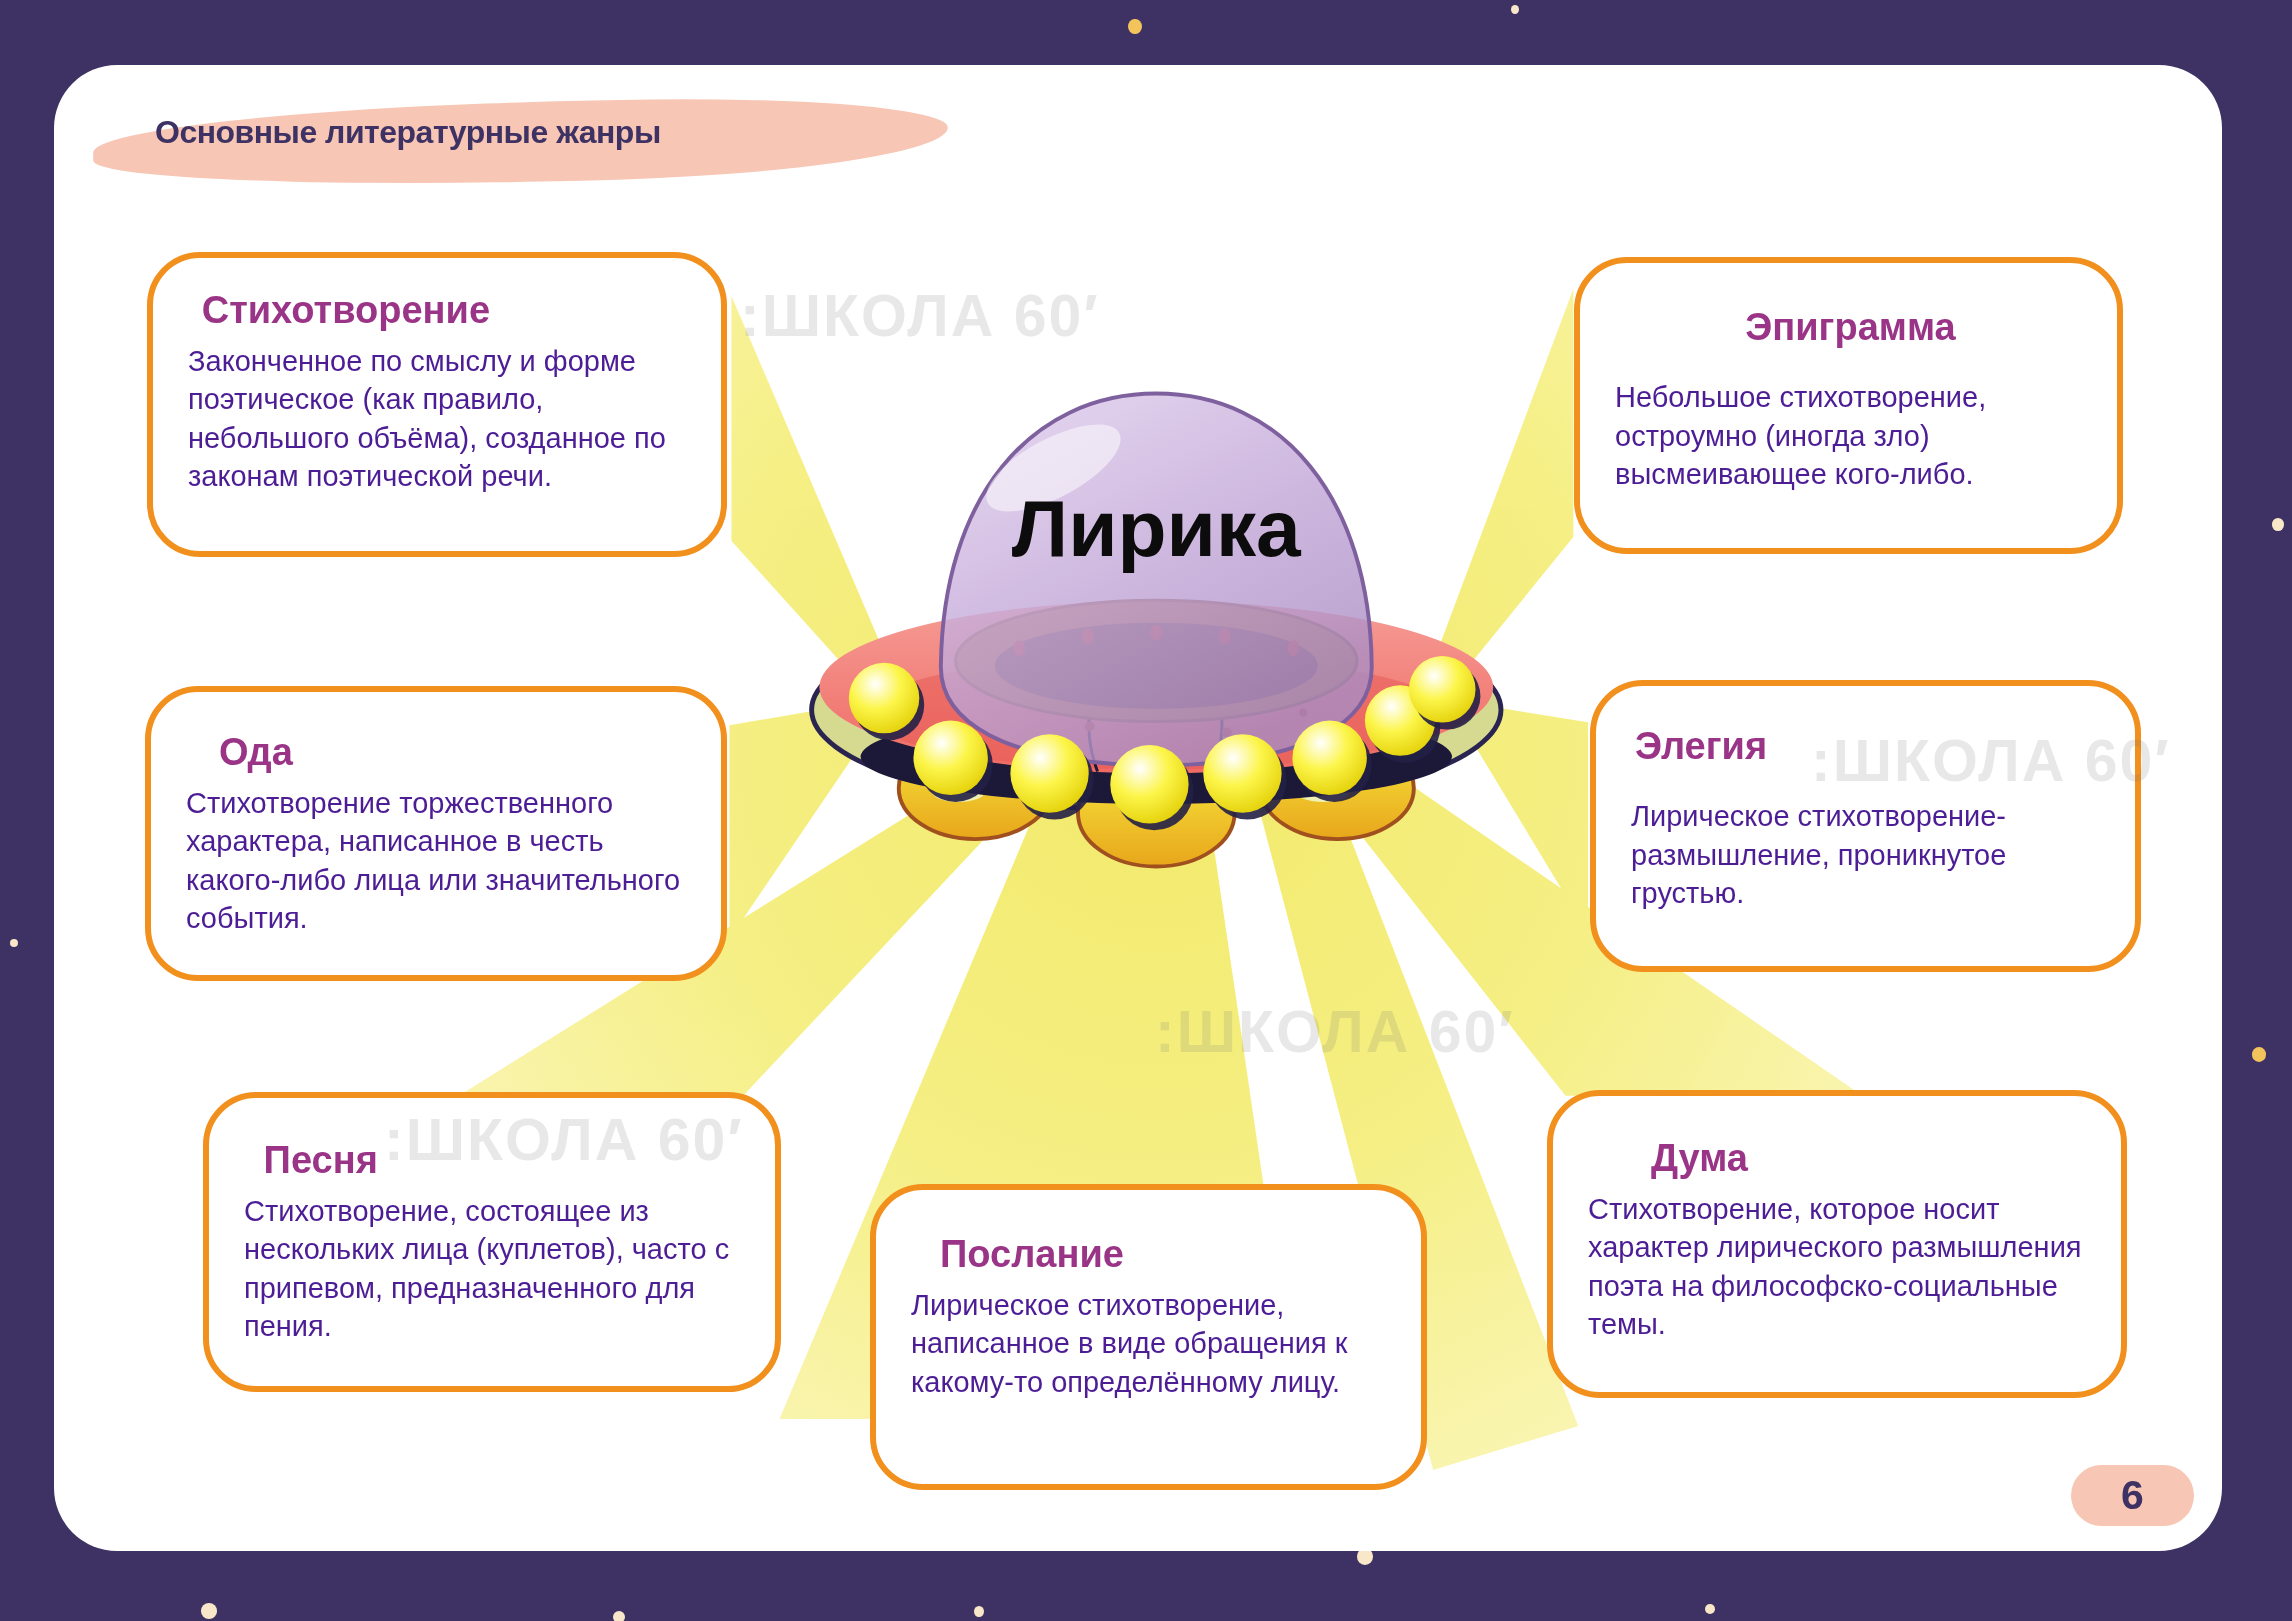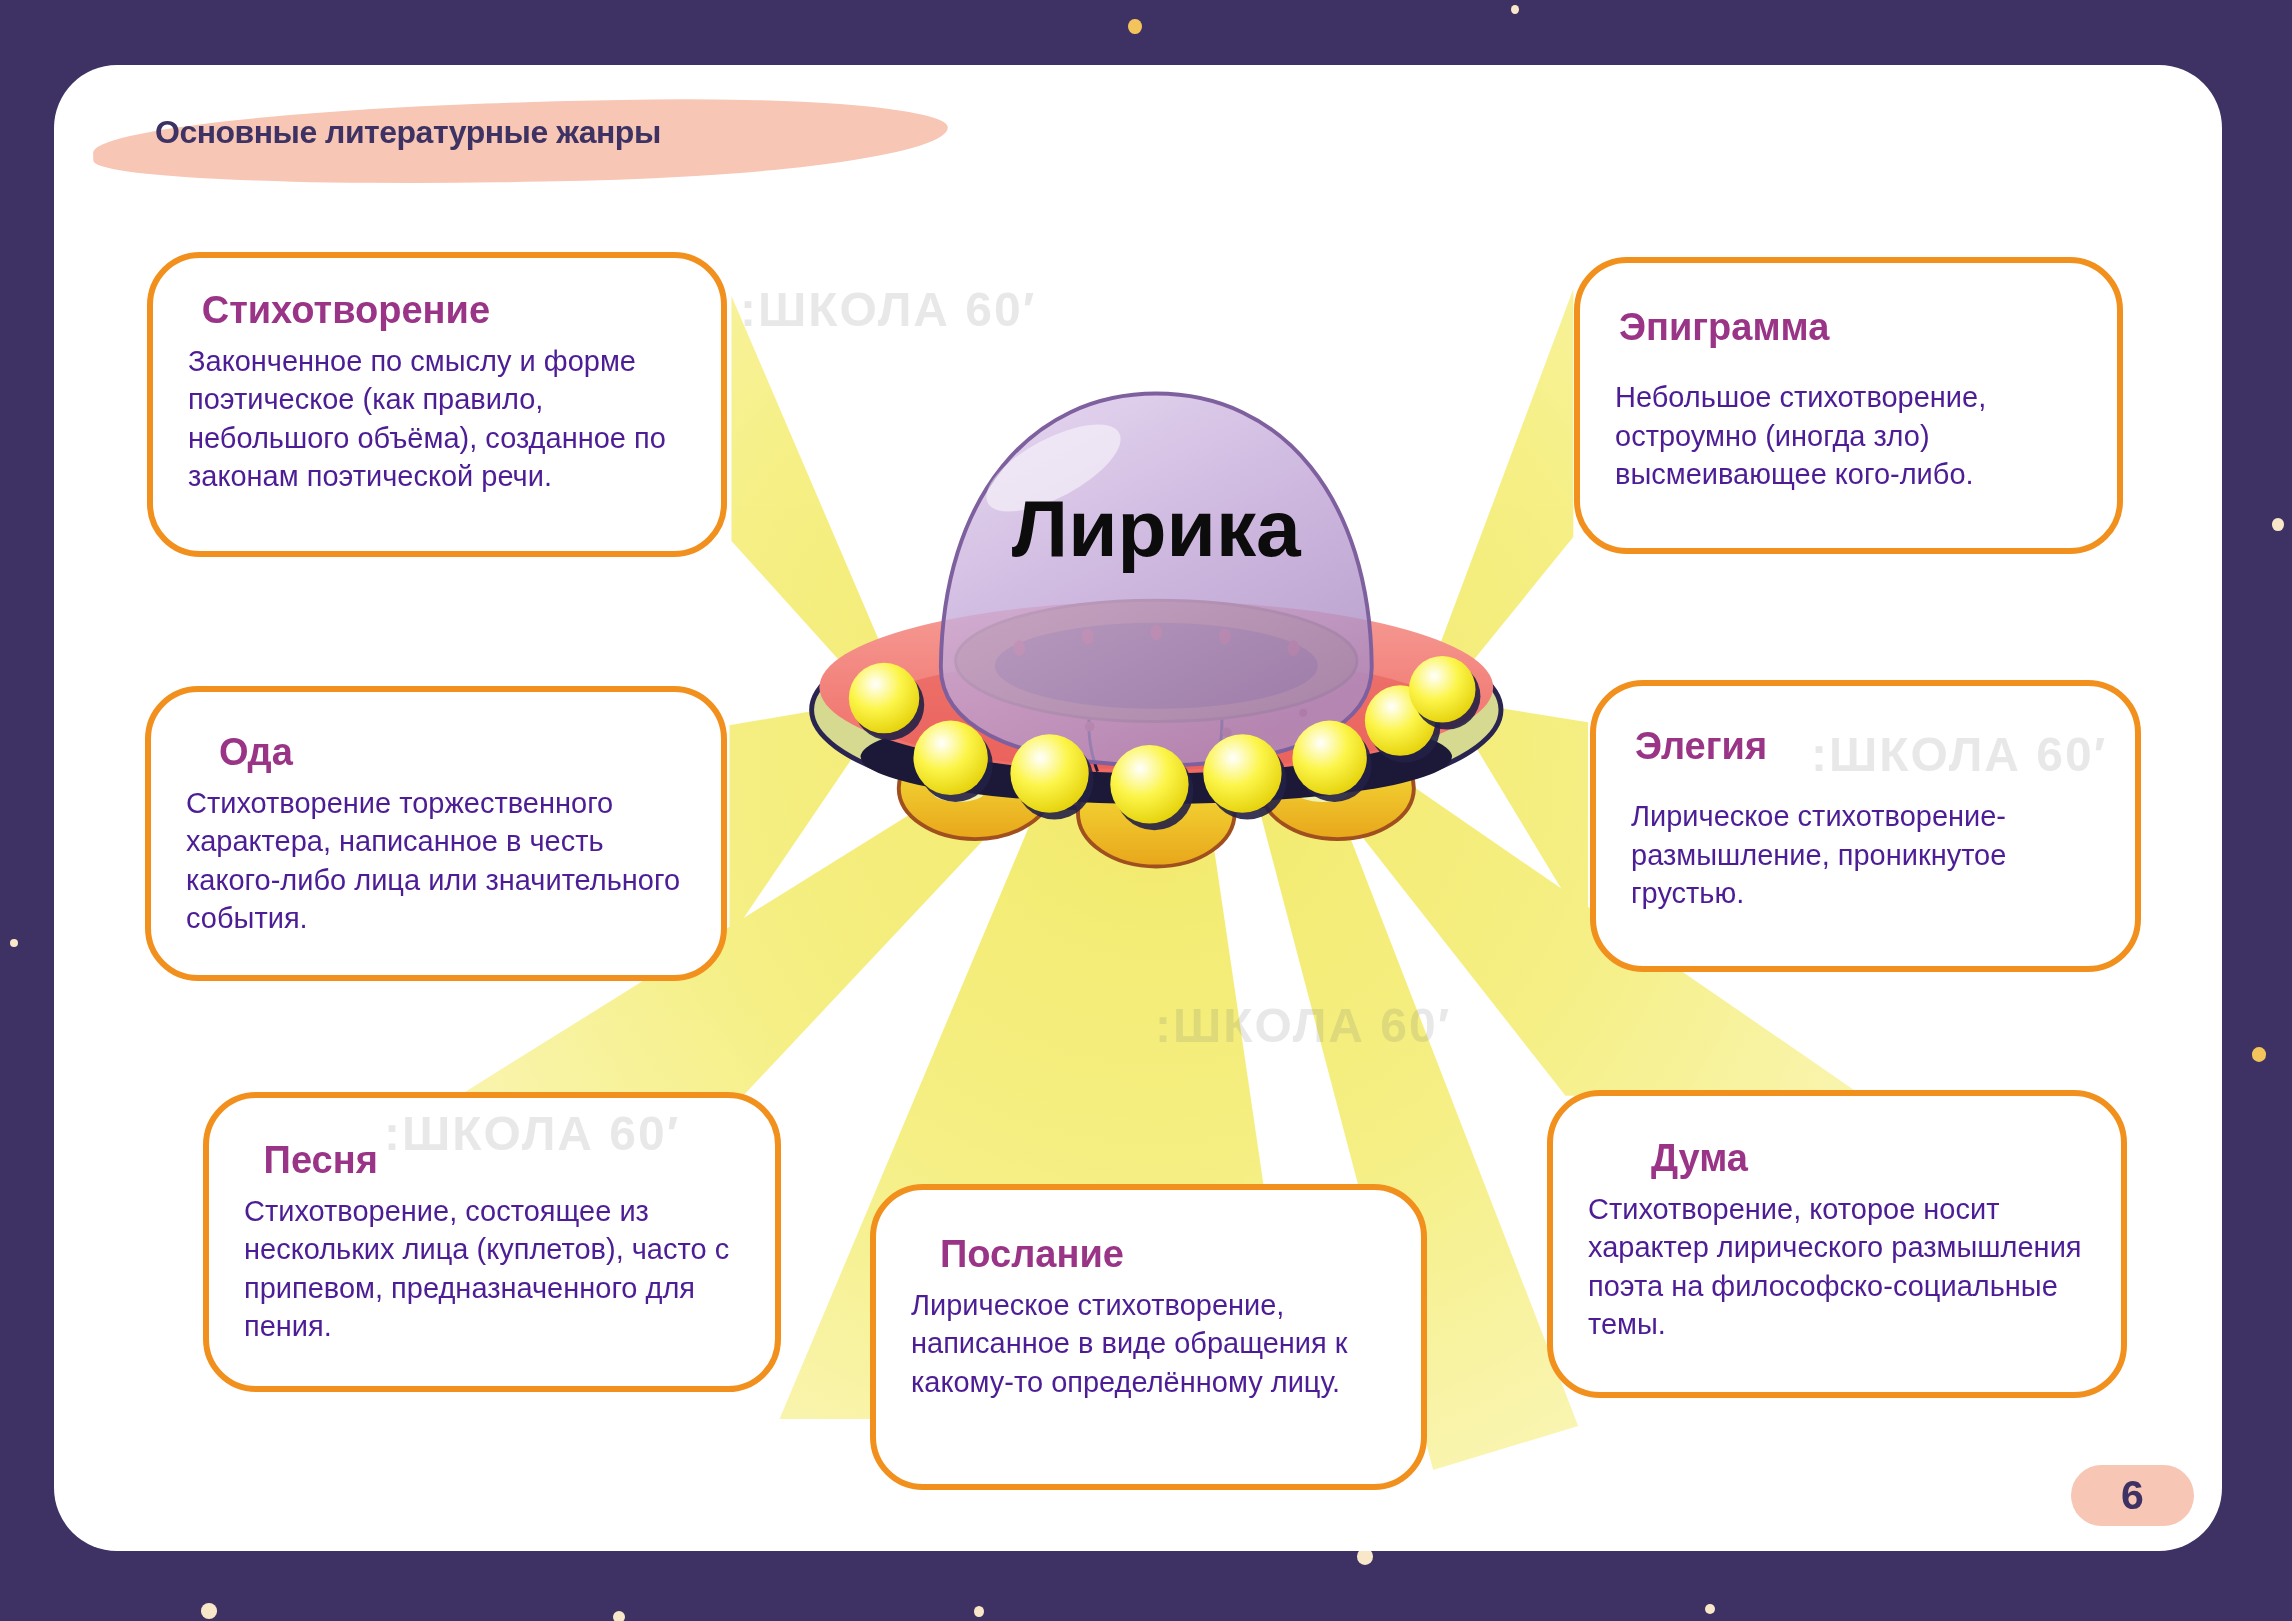--- a/index.html
+++ b/index.html
@@ -33,21 +33,21 @@
   }
   .genre-title{
     font-size:38px;font-weight:bold;color:#9A3487;margin:0 0 9.8px 0;
     padding-left:13.7px;
   }
   .gap-lg .genre-title{margin-bottom:29px;}
   .genre-text{
     font-size:29px;color:#4c1d95;line-height:1.33;margin:0;
   }
   .watermark{
-    position:absolute;z-index:5;font-size:48px;font-weight:bold;
+    position:absolute;z-index:5;font-size:59px;font-weight:bold;
     color:rgba(110,110,110,0.16);letter-spacing:2px;white-space:nowrap;
     pointer-events:none;
   }
   .page-badge{
     position:absolute;left:2071px;top:1465px;width:123px;height:61px;z-index:4;
     background:#F7C6B4;border-radius:33px;
     display:flex;align-items:center;justify-content:center;
     font-size:41px;font-weight:bold;color:#3D3263;
   }
 </style>
@@ -169,21 +169,21 @@
       <circle cx="682" cy="324" r="34" fill="url(#bulbGrad)"></circle>
   </g>
 </svg>
 
 <div class="genre-card" style="left:147px;top:252px;width:580px;height:305px;">
   <div class="genre-title">Стихотворение</div>
   <p class="genre-text" style="max-width:480px;">Законченное по смыслу и форме поэтическое (как правило, небольшого объёма), созданное по законам поэтической речи.</p>
 </div>
 
 <div class="genre-card gap-lg" style="left:1574px;top:257px;width:549px;height:297px;padding-top:43px;">
-  <div class="genre-title" style="padding-left:3.9px;">Эпиграмма</div>
+  <div class="genre-title" style="padding-left:3.9px;text-align:center;">Эпиграмма</div>
   <p class="genre-text" style="max-width:443px;">Небольшое стихотворение, остроумно (иногда зло) высмеивающее кого-либо.</p>
 </div>
 
 <div class="genre-card" style="left:145px;top:686px;width:582px;height:295px;padding-top:39px;">
   <div class="genre-title" style="padding-left:33px;">Ода</div>
   <p class="genre-text" style="max-width:498px;">Стихотворение торжественного характера, написанное в честь какого-либо лица или значительного события.</p>
 </div>
 
 <div class="genre-card gap-lg" style="left:1590px;top:680px;width:551px;height:292px;padding-top:39px;">
   <div class="genre-title" style="padding-left:3.9px;">Элегия</div>

